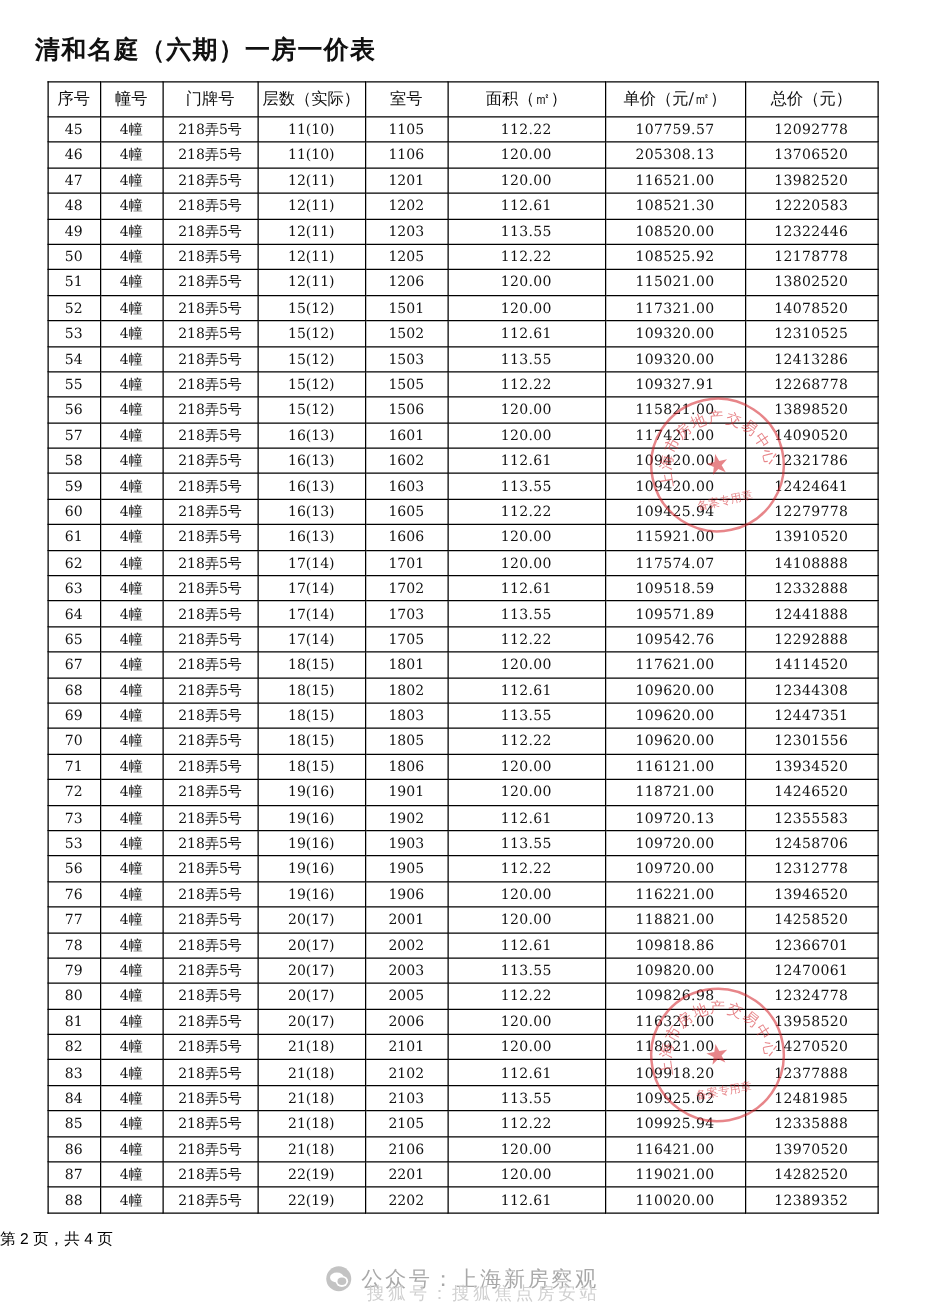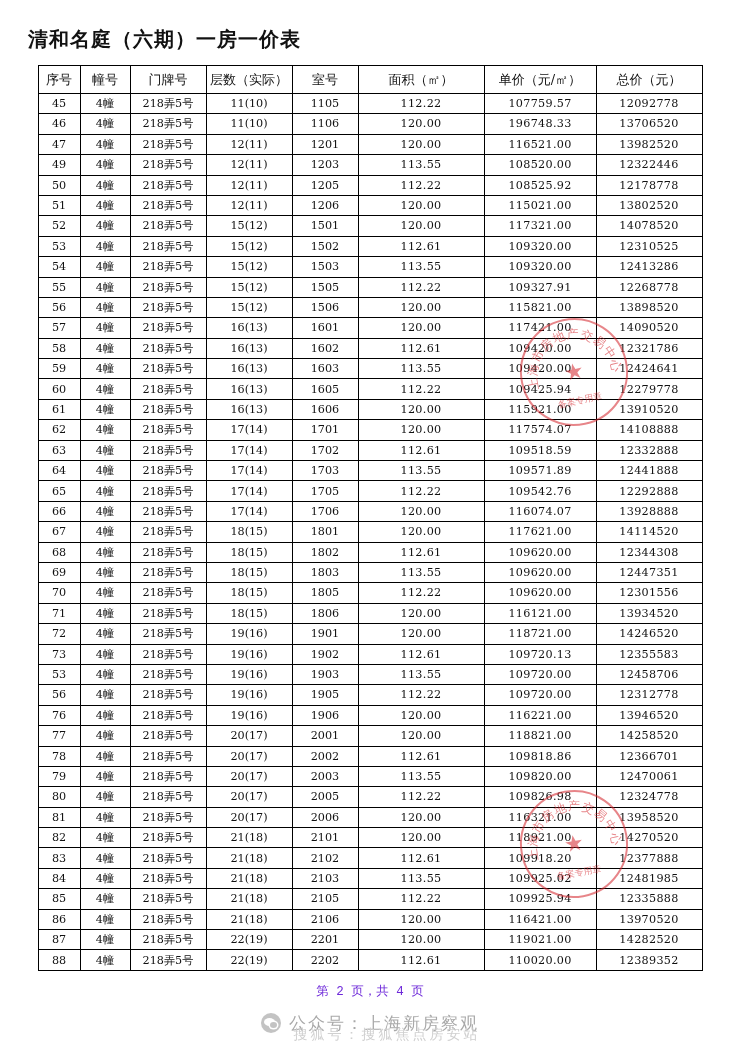--- a/index.html
+++ b/index.html
@@ -63,24 +63,24 @@
 
   .num-cell {
     font-family: "DejaVu Serif", "Liberation Serif", serif;
     letter-spacing: 0.3px;
   }
   .footer {
     position: absolute;
     left: 0;
     bottom: 46px;
     width: 740px;
-    text-align: center;
+    text-align: left;
     font-size: 12.5px;
-    color: #6d28d9;
-    font-family: Liberation Mono, monospace;
+    color: #000000;
+    font-family: Liberation Sans, sans-serif;
   }
   .wm-bar {
     position: absolute;
     left: 0;
     bottom: 6px;
     width: 740px;
     height: 34px;
     display: flex;
     align-items: center;
     justify-content: center;
@@ -227,34 +227,44 @@
           <td class="num-cell">107759.57</td>
           <td class="num-cell">12092778</td>
         </tr>
         <tr>
           <td>46</td>
           <td>4幢</td>
           <td>218弄5号</td>
           <td>11(10)</td>
           <td>1106</td>
           <td class="num-cell">120.00</td>
-          <td class="num-cell">196748.33</td>
+          <td class="num-cell">205308.13</td>
           <td class="num-cell">13706520</td>
         </tr>
         <tr>
           <td>47</td>
           <td>4幢</td>
           <td>218弄5号</td>
           <td>12(11)</td>
           <td>1201</td>
           <td class="num-cell">120.00</td>
           <td class="num-cell">116521.00</td>
           <td class="num-cell">13982520</td>
         </tr>
         <tr>
+          <td>48</td>
+          <td>4幢</td>
+          <td>218弄5号</td>
+          <td>12(11)</td>
+          <td>1202</td>
+          <td class="num-cell">112.61</td>
+          <td class="num-cell">108521.30</td>
+          <td class="num-cell">12220583</td>
+        </tr>
+        <tr>
           <td>49</td>
           <td>4幢</td>
           <td>218弄5号</td>
           <td>12(11)</td>
           <td>1203</td>
           <td class="num-cell">113.55</td>
           <td class="num-cell">108520.00</td>
           <td class="num-cell">12322446</td>
         </tr>
         <tr>
@@ -409,30 +419,20 @@
         </tr>
         <tr>
           <td>65</td>
           <td>4幢</td>
           <td>218弄5号</td>
           <td>17(14)</td>
           <td>1705</td>
           <td class="num-cell">112.22</td>
           <td class="num-cell">109542.76</td>
           <td class="num-cell">12292888</td>
-        </tr>
-        <tr>
-          <td>66</td>
-          <td>4幢</td>
-          <td>218弄5号</td>
-          <td>17(14)</td>
-          <td>1706</td>
-          <td class="num-cell">120.00</td>
-          <td class="num-cell">116074.07</td>
-          <td class="num-cell">13928888</td>
         </tr>
         <tr>
           <td>67</td>
           <td>4幢</td>
           <td>218弄5号</td>
           <td>18(15)</td>
           <td>1801</td>
           <td class="num-cell">120.00</td>
           <td class="num-cell">117621.00</td>
           <td class="num-cell">14114520</td>

